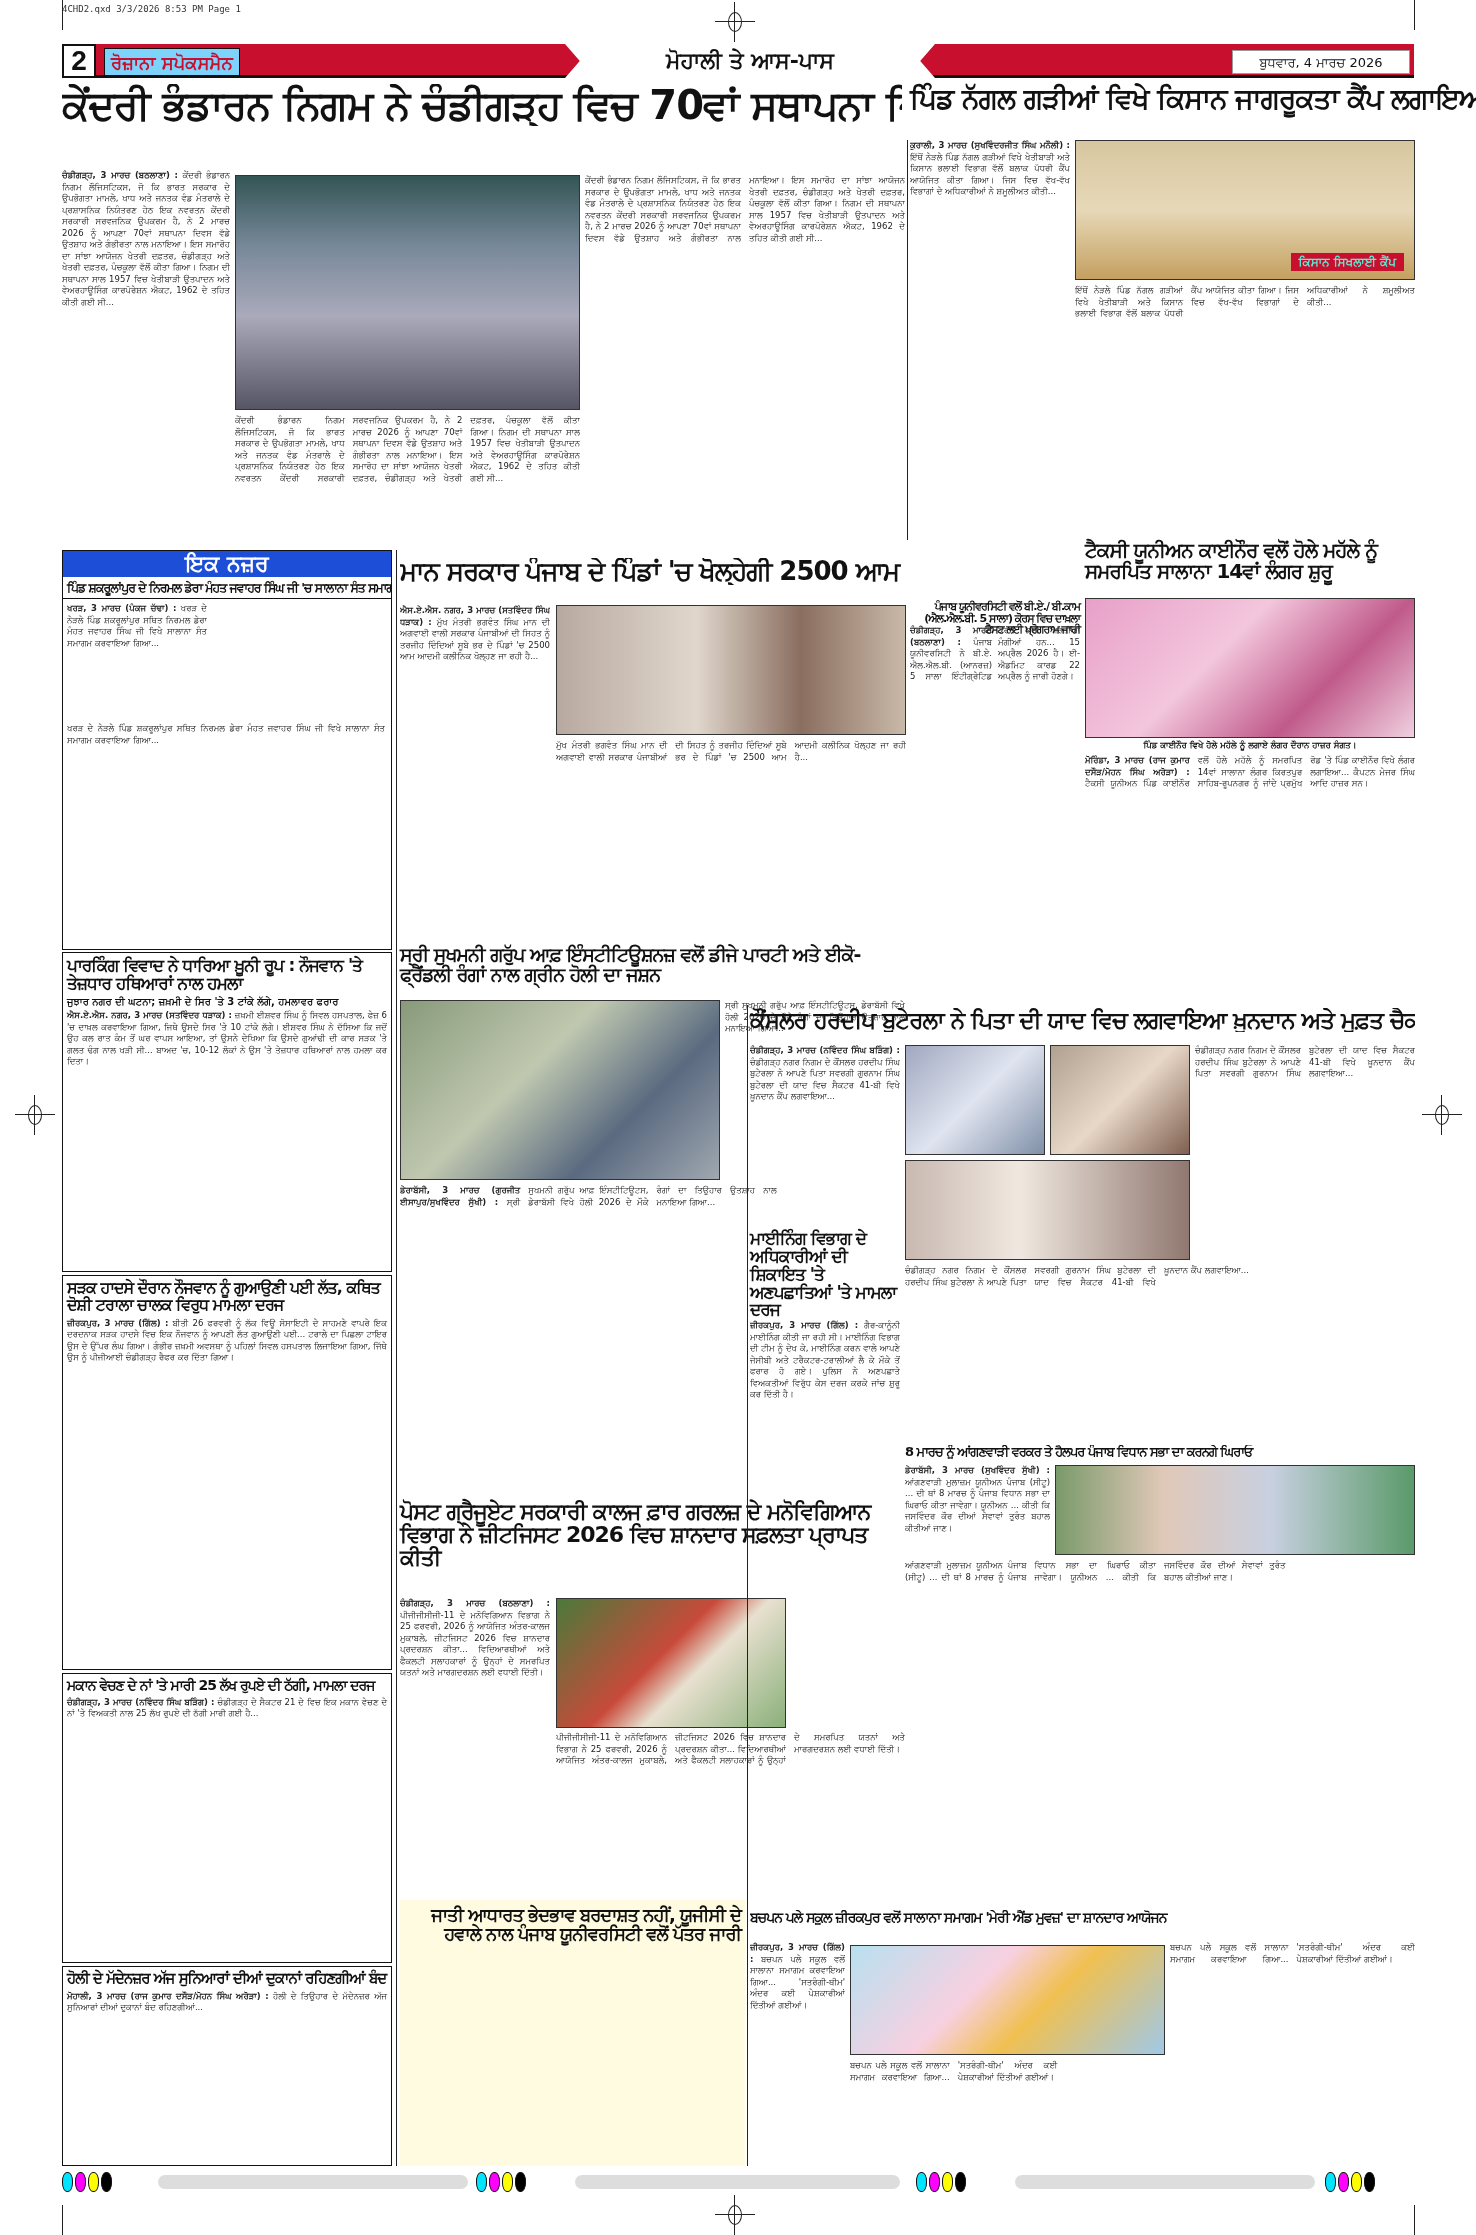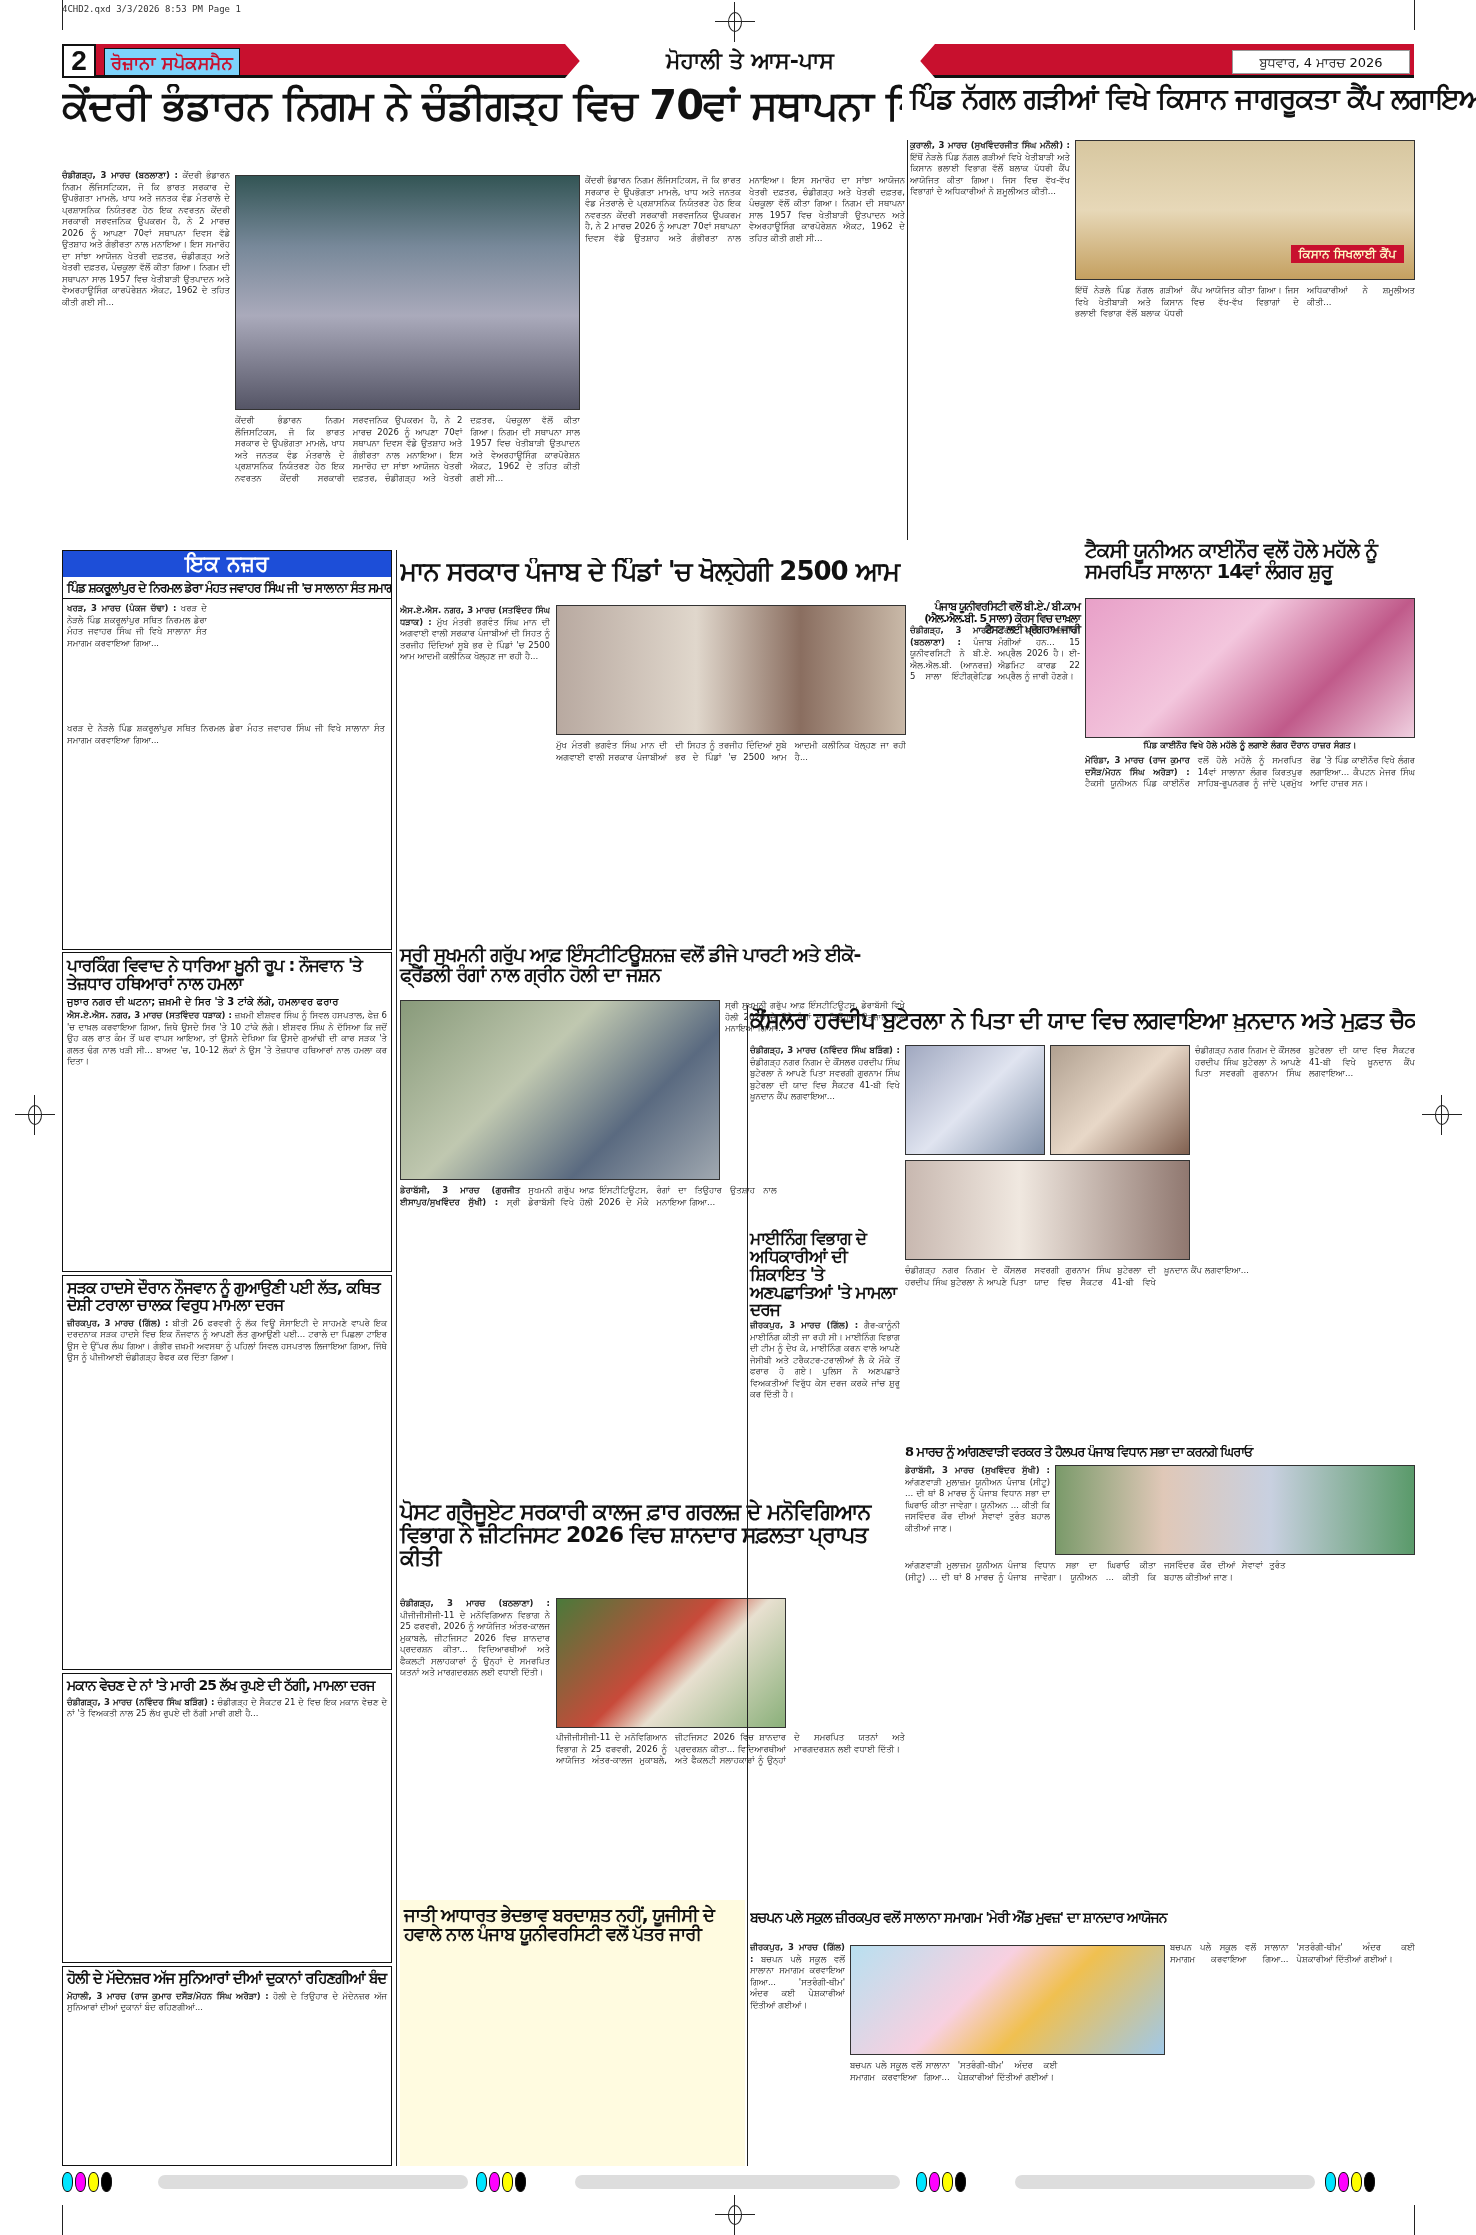--- a/index.html
+++ b/index.html
@@ -61,21 +61,21 @@
 <div class="abs photo" style="left:235px;top:175px;width:345px;height:235px;background:linear-gradient(180deg,#355 0%,#789 30%,#aab 60%,#556 100%)"></div>
 <div class="abs col" style="left:235px;top:415px;width:345px;height:125px;column-count:3;column-gap:8px">ਕੇਂਦਰੀ ਭੰਡਾਰਨ ਨਿਗਮ ਲੌਜਿਸਟਿਕਸ, ਜੋ ਕਿ ਭਾਰਤ ਸਰਕਾਰ ਦੇ ਉਪਭੋਗਤਾ ਮਾਮਲੇ, ਖਾਧ ਅਤੇ ਜਨਤਕ ਵੰਡ ਮੰਤਰਾਲੇ ਦੇ ਪ੍ਰਸ਼ਾਸਨਿਕ ਨਿਯੰਤਰਣ ਹੇਠ ਇਕ ਨਵਰਤਨ ਕੇਂਦਰੀ ਸਰਕਾਰੀ ਸਰਵਜਨਿਕ ਉਪਕਰਮ ਹੈ, ਨੇ 2 ਮਾਰਚ 2026 ਨੂੰ ਆਪਣਾ 70ਵਾਂ ਸਥਾਪਨਾ ਦਿਵਸ ਵੱਡੇ ਉਤਸ਼ਾਹ ਅਤੇ ਗੰਭੀਰਤਾ ਨਾਲ ਮਨਾਇਆ। ਇਸ ਸਮਾਰੋਹ ਦਾ ਸਾਂਝਾ ਆਯੋਜਨ ਖੇਤਰੀ ਦਫ਼ਤਰ, ਚੰਡੀਗੜ੍ਹ ਅਤੇ ਖੇਤਰੀ ਦਫ਼ਤਰ, ਪੰਚਕੂਲਾ ਵੱਲੋਂ ਕੀਤਾ ਗਿਆ। ਨਿਗਮ ਦੀ ਸਥਾਪਨਾ ਸਾਲ 1957 ਵਿਚ ਖੇਤੀਬਾੜੀ ਉਤਪਾਦਨ ਅਤੇ ਵੇਅਰਹਾਊਸਿੰਗ ਕਾਰਪੋਰੇਸ਼ਨ ਐਕਟ, 1962 ਦੇ ਤਹਿਤ ਕੀਤੀ ਗਈ ਸੀ...</div>
 <div class="abs col" style="left:585px;top:175px;width:320px;height:365px;column-count:2;column-gap:8px">ਕੇਂਦਰੀ ਭੰਡਾਰਨ ਨਿਗਮ ਲੌਜਿਸਟਿਕਸ, ਜੋ ਕਿ ਭਾਰਤ ਸਰਕਾਰ ਦੇ ਉਪਭੋਗਤਾ ਮਾਮਲੇ, ਖਾਧ ਅਤੇ ਜਨਤਕ ਵੰਡ ਮੰਤਰਾਲੇ ਦੇ ਪ੍ਰਸ਼ਾਸਨਿਕ ਨਿਯੰਤਰਣ ਹੇਠ ਇਕ ਨਵਰਤਨ ਕੇਂਦਰੀ ਸਰਕਾਰੀ ਸਰਵਜਨਿਕ ਉਪਕਰਮ ਹੈ, ਨੇ 2 ਮਾਰਚ 2026 ਨੂੰ ਆਪਣਾ 70ਵਾਂ ਸਥਾਪਨਾ ਦਿਵਸ ਵੱਡੇ ਉਤਸ਼ਾਹ ਅਤੇ ਗੰਭੀਰਤਾ ਨਾਲ ਮਨਾਇਆ। ਇਸ ਸਮਾਰੋਹ ਦਾ ਸਾਂਝਾ ਆਯੋਜਨ ਖੇਤਰੀ ਦਫ਼ਤਰ, ਚੰਡੀਗੜ੍ਹ ਅਤੇ ਖੇਤਰੀ ਦਫ਼ਤਰ, ਪੰਚਕੂਲਾ ਵੱਲੋਂ ਕੀਤਾ ਗਿਆ। ਨਿਗਮ ਦੀ ਸਥਾਪਨਾ ਸਾਲ 1957 ਵਿਚ ਖੇਤੀਬਾੜੀ ਉਤਪਾਦਨ ਅਤੇ ਵੇਅਰਹਾਊਸਿੰਗ ਕਾਰਪੋਰੇਸ਼ਨ ਐਕਟ, 1962 ਦੇ ਤਹਿਤ ਕੀਤੀ ਗਈ ਸੀ...</div>
 
 <div class="abs hl" style="left:910px;top:84px;width:505px;font-size:28px;white-space:nowrap">ਪਿੰਡ ਨੱਗਲ ਗੜੀਆਂ ਵਿਖੇ ਕਿਸਾਨ ਜਾਗਰੂਕਤਾ ਕੈਂਪ ਲਗਾਇਆ</div>
 <div class="abs col" style="left:910px;top:140px;width:160px;height:400px">
   <b>ਕੁਰਾਲੀ, 3 ਮਾਰਚ (ਸੁਖਵਿੰਦਰਜੀਤ ਸਿੰਘ ਮਨੌਲੀ) :</b>
   <span>ਇੱਥੋਂ ਨੇੜਲੇ ਪਿੰਡ ਨੱਗਲ ਗੜੀਆਂ ਵਿਖੇ ਖੇਤੀਬਾੜੀ ਅਤੇ ਕਿਸਾਨ ਭਲਾਈ ਵਿਭਾਗ ਵੱਲੋਂ ਬਲਾਕ ਪੱਧਰੀ ਕੈਂਪ ਆਯੋਜਿਤ ਕੀਤਾ ਗਿਆ। ਜਿਸ ਵਿਚ ਵੱਖ-ਵੱਖ ਵਿਭਾਗਾਂ ਦੇ ਅਧਿਕਾਰੀਆਂ ਨੇ ਸ਼ਮੂਲੀਅਤ ਕੀਤੀ...</span>
 </div>
 <div class="abs photo" style="left:1075px;top:140px;width:340px;height:140px;background:linear-gradient(180deg,#d7c7a0,#e7d8b8 50%,#c4a060)">
-  <div class="abs" style="right:10px;bottom:16px;background:#c8102e;color:#fef9c3;font:bold 12px 'DejaVu Sans',sans-serif;padding:2px 8px">ਕਿਸਾਨ ਸਿਖਲਾਈ ਕੈਂਪ</div>
+  <div class="abs" style="right:10px;bottom:8px;background:#c8102e;color:#5eead4;font:bold 12px 'DejaVu Sans',sans-serif;padding:2px 8px">ਕਿਸਾਨ ਸਿਖਲਾਈ ਕੈਂਪ</div>
 </div>
 <div class="abs col" style="left:1075px;top:285px;width:340px;height:255px;column-count:3;column-gap:8px">ਇੱਥੋਂ ਨੇੜਲੇ ਪਿੰਡ ਨੱਗਲ ਗੜੀਆਂ ਵਿਖੇ ਖੇਤੀਬਾੜੀ ਅਤੇ ਕਿਸਾਨ ਭਲਾਈ ਵਿਭਾਗ ਵੱਲੋਂ ਬਲਾਕ ਪੱਧਰੀ ਕੈਂਪ ਆਯੋਜਿਤ ਕੀਤਾ ਗਿਆ। ਜਿਸ ਵਿਚ ਵੱਖ-ਵੱਖ ਵਿਭਾਗਾਂ ਦੇ ਅਧਿਕਾਰੀਆਂ ਨੇ ਸ਼ਮੂਲੀਅਤ ਕੀਤੀ...</div>
 
 <div class="abs box" style="left:62px;top:550px;width:330px;height:400px">
   <div class="blue-band" style="height:26px;line-height:26px">ਇਕ ਨਜ਼ਰ</div>
   <div class="hl" style="font-size:12.5px;padding:4px 4px;border-bottom:1px solid #111;white-space:nowrap;overflow:hidden">ਪਿੰਡ ਸ਼ਕਰੂਲਾਂਪੁਰ ਦੇ ਨਿਰਮਲ ਡੇਰਾ ਮੰਹਤ ਜਵਾਹਰ ਸਿੰਘ ਜੀ 'ਚ ਸਾਲਾਨਾ ਸੰਤ ਸਮਾਗਮ</div>
   <div class="col" style="position:absolute;left:4px;top:52px;width:140px;height:115px">
     <b>ਖਰੜ, 3 ਮਾਰਚ (ਪੰਕਜ ਚੱਢਾ) :</b>
     <span>ਖਰੜ ਦੇ ਨੇੜਲੇ ਪਿੰਡ ਸ਼ਕਰੂਲਾਂਪੁਰ ਸਥਿਤ ਨਿਰਮਲ ਡੇਰਾ ਮੰਹਤ ਜਵਾਹਰ ਸਿੰਘ ਜੀ ਵਿਖੇ ਸਾਲਾਨਾ ਸੰਤ ਸਮਾਗਮ ਕਰਵਾਇਆ ਗਿਆ...</span>
   </div>
@@ -172,21 +172,21 @@
 
 <div class="abs hl" style="left:400px;top:1500px;width:505px;font-size:22px">ਪੋਸਟ ਗ੍ਰੈਜੂਏਟ ਸਰਕਾਰੀ ਕਾਲਜ ਫ਼ਾਰ ਗਰਲਜ਼ ਦੇ ਮਨੋਵਿਗਿਆਨ ਵਿਭਾਗ ਨੇ ਜ਼ੀਟਜਿਸਟ 2026 ਵਿਚ ਸ਼ਾਨਦਾਰ ਸਫ਼ਲਤਾ ਪ੍ਰਾਪਤ ਕੀਤੀ</div>
 <div class="abs col" style="left:400px;top:1598px;width:150px;height:300px">
   <b>ਚੰਡੀਗੜ੍ਹ, 3 ਮਾਰਚ (ਬਠਲਾਣਾ) :</b>
   <span>ਪੀਜੀਜੀਸੀਜੀ-11 ਦੇ ਮਨੋਵਿਗਿਆਨ ਵਿਭਾਗ ਨੇ 25 ਫਰਵਰੀ, 2026 ਨੂੰ ਆਯੋਜਿਤ ਅੰਤਰ-ਕਾਲਜ ਮੁਕਾਬਲੇ, ਜ਼ੀਟਜਿਸਟ 2026 ਵਿਚ ਸ਼ਾਨਦਾਰ ਪ੍ਰਦਰਸ਼ਨ ਕੀਤਾ... ਵਿਦਿਆਰਥੀਆਂ ਅਤੇ ਫੈਕਲਟੀ ਸਲਾਹਕਾਰਾਂ ਨੂੰ ਉਨ੍ਹਾਂ ਦੇ ਸਮਰਪਿਤ ਯਤਨਾਂ ਅਤੇ ਮਾਰਗਦਰਸ਼ਨ ਲਈ ਵਧਾਈ ਦਿੱਤੀ।</span>
 </div>
 <div class="abs photo" style="left:556px;top:1598px;width:230px;height:130px;background:linear-gradient(135deg,#4a7a3a,#c84a3a 45%,#e8e0d0 60%,#8ab07a)"></div>
 <div class="abs col" style="left:556px;top:1732px;width:349px;height:160px;column-count:3;column-gap:8px">ਪੀਜੀਜੀਸੀਜੀ-11 ਦੇ ਮਨੋਵਿਗਿਆਨ ਵਿਭਾਗ ਨੇ 25 ਫਰਵਰੀ, 2026 ਨੂੰ ਆਯੋਜਿਤ ਅੰਤਰ-ਕਾਲਜ ਮੁਕਾਬਲੇ, ਜ਼ੀਟਜਿਸਟ 2026 ਵਿਚ ਸ਼ਾਨਦਾਰ ਪ੍ਰਦਰਸ਼ਨ ਕੀਤਾ... ਵਿਦਿਆਰਥੀਆਂ ਅਤੇ ਫੈਕਲਟੀ ਸਲਾਹਕਾਰਾਂ ਨੂੰ ਉਨ੍ਹਾਂ ਦੇ ਸਮਰਪਿਤ ਯਤਨਾਂ ਅਤੇ ਮਾਰਗਦਰਸ਼ਨ ਲਈ ਵਧਾਈ ਦਿੱਤੀ।</div>
 
 <div class="abs cream" style="left:400px;top:1900px;width:345px;height:266px">
-  <div class="hl" style="font-size:18px;text-align:left;padding:6px 4px">ਜਾਤੀ ਆਧਾਰਤ ਭੇਦਭਾਵ ਬਰਦਾਸ਼ਤ ਨਹੀਂ, ਯੂਜੀਸੀ ਦੇ ਹਵਾਲੇ ਨਾਲ ਪੰਜਾਬ ਯੂਨੀਵਰਸਿਟੀ ਵਲੋਂ ਪੱਤਰ ਜਾਰੀ</div>
+  <div class="hl" style="font-size:18px;text-align:right;padding:6px 4px">ਜਾਤੀ ਆਧਾਰਤ ਭੇਦਭਾਵ ਬਰਦਾਸ਼ਤ ਨਹੀਂ, ਯੂਜੀਸੀ ਦੇ ਹਵਾਲੇ ਨਾਲ ਪੰਜਾਬ ਯੂਨੀਵਰਸਿਟੀ ਵਲੋਂ ਪੱਤਰ ਜਾਰੀ</div>
 </div>
 
 <div class="abs hl" style="left:750px;top:1910px;width:665px;font-size:14px;white-space:nowrap;overflow:hidden">ਬਚਪਨ ਪਲੇ ਸਕੂਲ ਜ਼ੀਰਕਪੁਰ ਵਲੋਂ ਸਾਲਾਨਾ ਸਮਾਗਮ 'ਮੇਰੀ ਐਂਡ ਮੂਵਜ਼' ਦਾ ਸ਼ਾਨਦਾਰ ਆਯੋਜਨ</div>
 <div class="abs col" style="left:750px;top:1942px;width:95px;height:220px">
   <b>ਜ਼ੀਰਕਪੁਰ, 3 ਮਾਰਚ (ਗਿੱਲ) :</b>
   <span>ਬਚਪਨ ਪਲੇ ਸਕੂਲ ਵਲੋਂ ਸਾਲਾਨਾ ਸਮਾਗਮ ਕਰਵਾਇਆ ਗਿਆ... 'ਸਤਰੰਗੀ-ਥੀਮ' ਅੰਦਰ ਕਈ ਪੇਸ਼ਕਾਰੀਆਂ ਦਿੱਤੀਆਂ ਗਈਆਂ।</span>
 </div>
 <div class="abs photo" style="left:850px;top:1945px;width:315px;height:110px;background:linear-gradient(135deg,#b8e0f0,#f8d0e0 40%,#f0c050 60%,#a0c8e8)"></div>
 <div class="abs col" style="left:1170px;top:1942px;width:245px;height:220px;column-count:2;column-gap:8px">ਬਚਪਨ ਪਲੇ ਸਕੂਲ ਵਲੋਂ ਸਾਲਾਨਾ ਸਮਾਗਮ ਕਰਵਾਇਆ ਗਿਆ... 'ਸਤਰੰਗੀ-ਥੀਮ' ਅੰਦਰ ਕਈ ਪੇਸ਼ਕਾਰੀਆਂ ਦਿੱਤੀਆਂ ਗਈਆਂ।</div>
 <div class="abs col" style="left:850px;top:2060px;width:315px;height:102px;column-count:3;column-gap:8px">ਬਚਪਨ ਪਲੇ ਸਕੂਲ ਵਲੋਂ ਸਾਲਾਨਾ ਸਮਾਗਮ ਕਰਵਾਇਆ ਗਿਆ... 'ਸਤਰੰਗੀ-ਥੀਮ' ਅੰਦਰ ਕਈ ਪੇਸ਼ਕਾਰੀਆਂ ਦਿੱਤੀਆਂ ਗਈਆਂ।</div>

